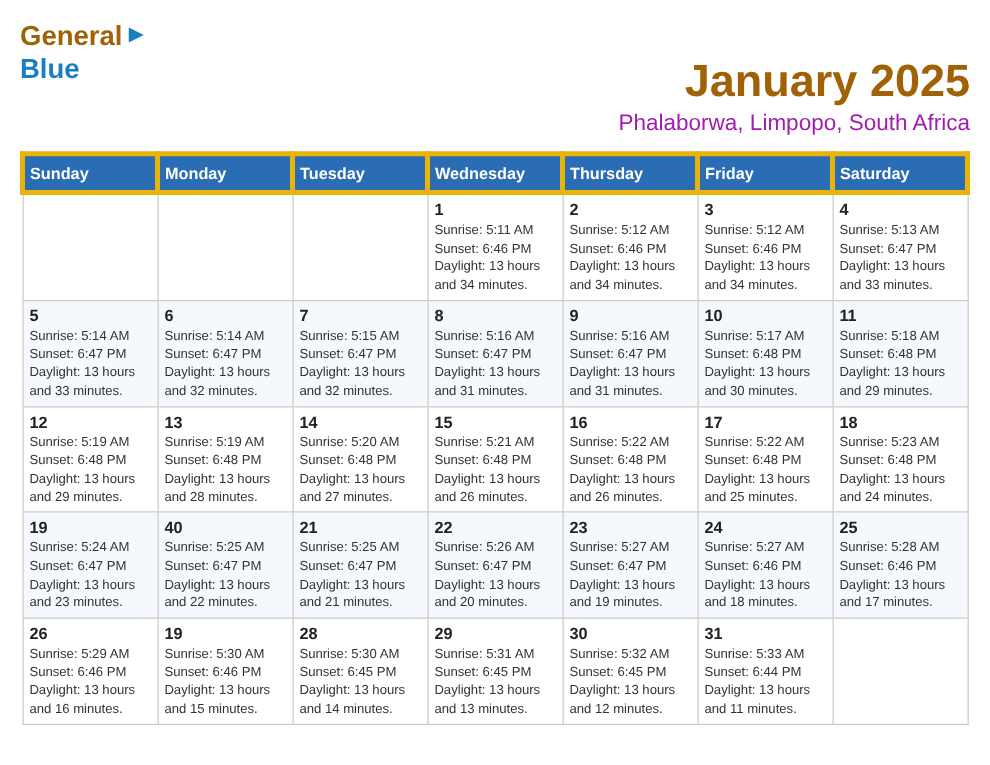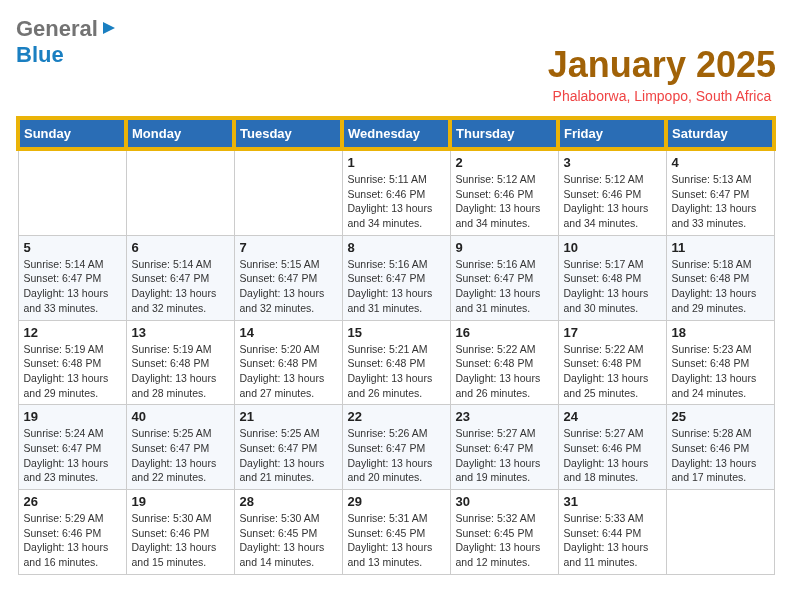--- a/index.html
+++ b/index.html
@@ -28,22 +28,22 @@
     .title-block {
       text-align: right;
     }
     .month-title {
       font-size: 36px;
       font-weight: bold;
       color: #a16207;
       margin-top: 28px;
     }
     .location-title {
-      font-size: 14px;
-      color: #ef4444;
+      font-size: 18px;
+      color: #a21caf;
       margin-top: 2px;
       text-align: center;
     }
     .calendar {
       width: 100%;
       border-collapse: collapse;
       font-size: 11px;
     }
     .calendar thead th {
       background: #2a6db5;
@@ -80,21 +80,21 @@
     .empty-cell {
       background: #fff !important;
     }
   </style>
 </head>
 <body>
 
 <div class="header">
   <div class="logo">
     <div class="logo-line">
-      <span style="font-size:22px;font-weight:bold;color:#737373;">General</span>
+      <span style="font-size:22px;font-weight:bold;color:#a16207;">General</span>
       <span style="display:inline-block;margin-left:3px;margin-bottom:-2px;">
         <svg width="16" height="16" viewBox="0 0 16 16">
             <polygon points="2,2 14,8 2,14" fill="#1a7fc1"></polygon>
           </svg>
       </span>
     </div>
     <div>
       <span style="font-size:22px;font-weight:bold;color:#1a7fc1;">Blue</span>
     </div>
   </div>

